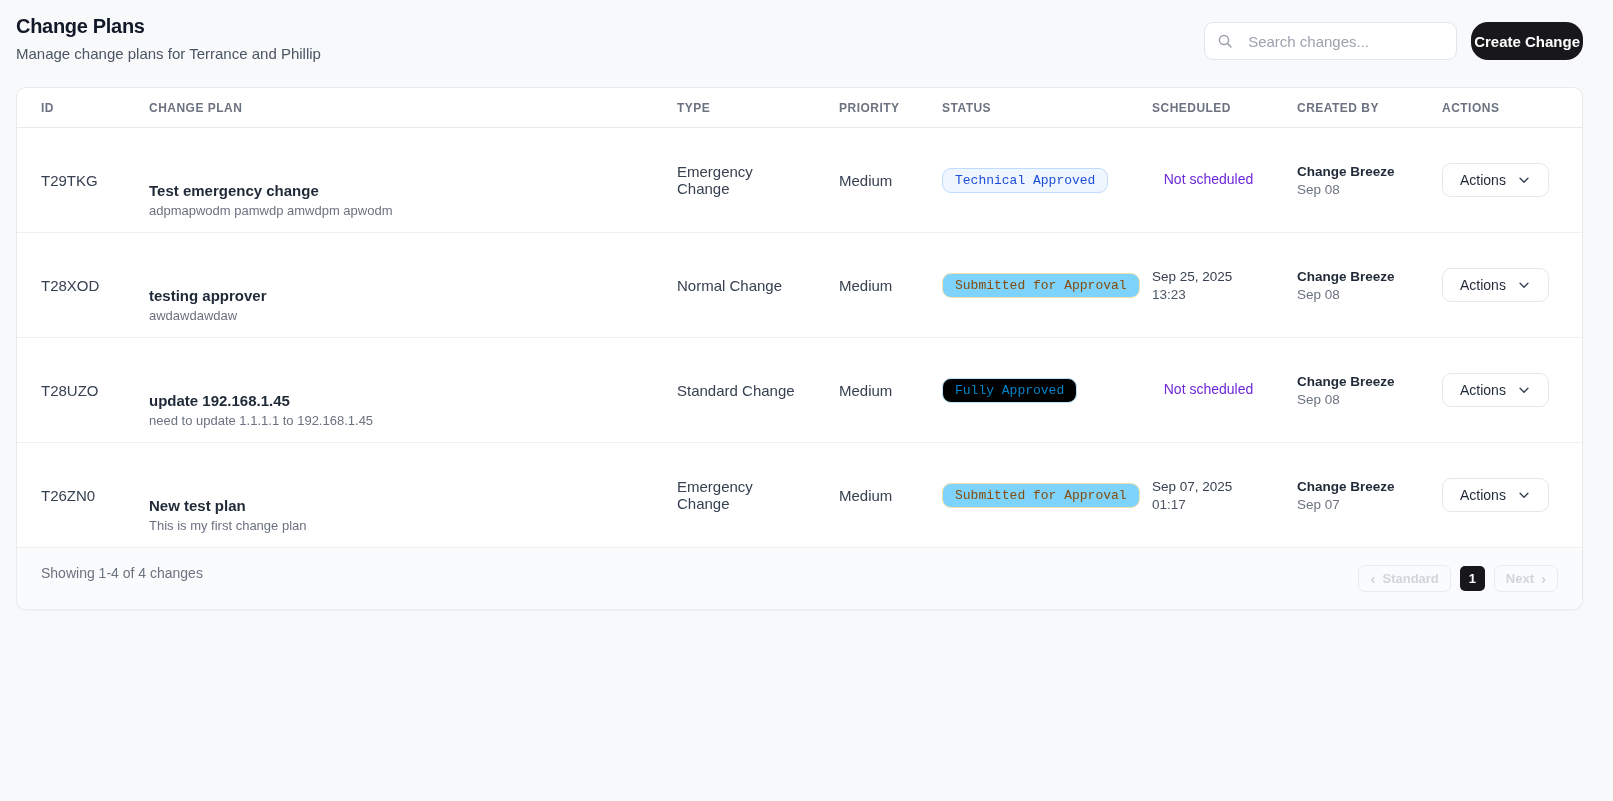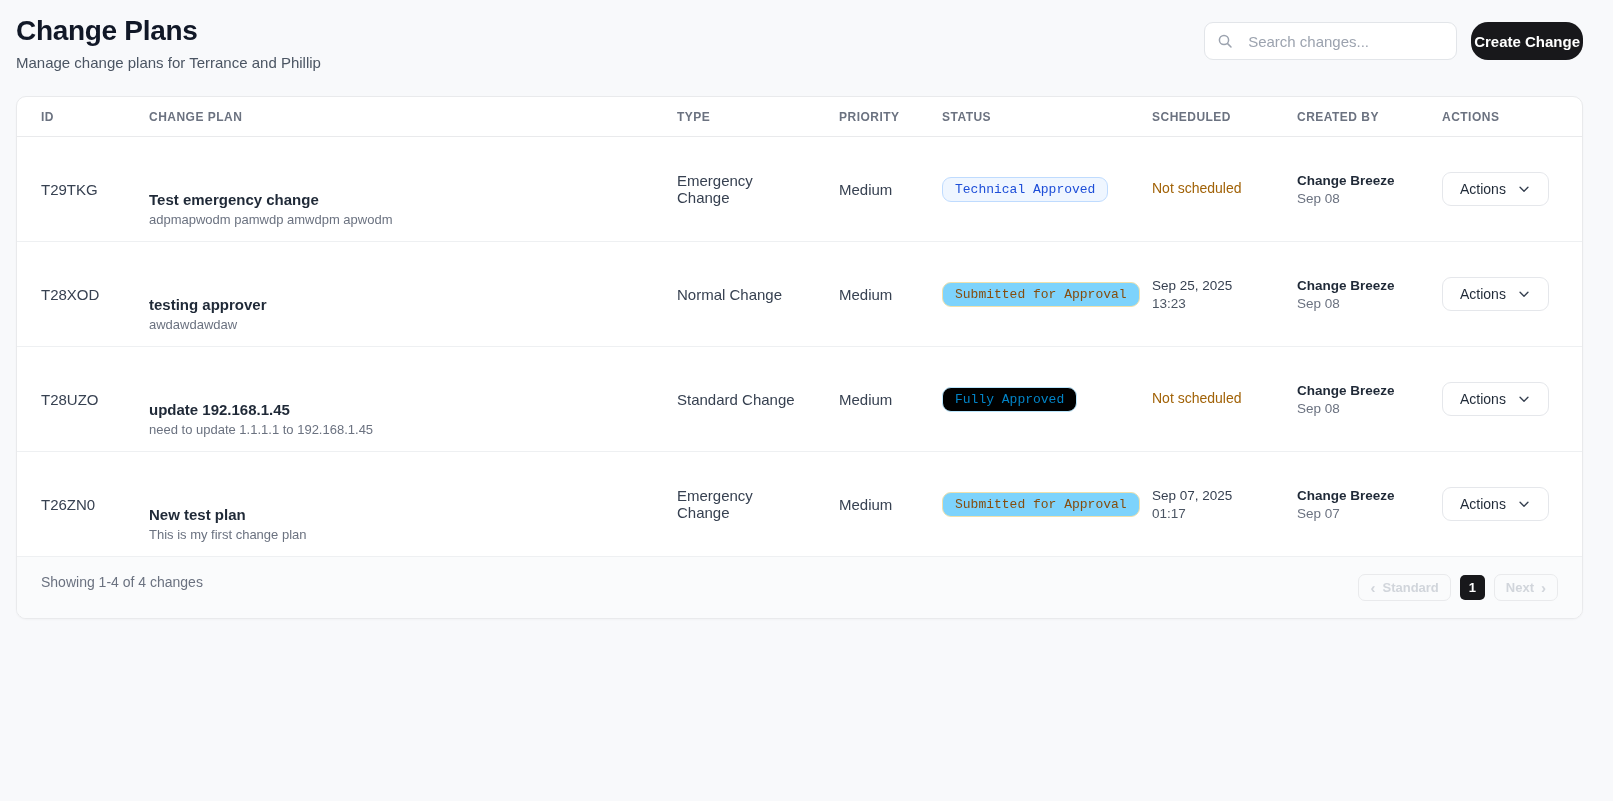--- a/index.html
+++ b/index.html
@@ -13,21 +13,21 @@
   .page { width: 1613px; height: 801px; position: relative; }
 
   
   .header {
     display: flex;
     justify-content: space-between;
     align-items: flex-start;
     padding: 15px 30px 0 16px;
   }
   .page-title {
-    font-size: 28px;
+    font-size: 20px;
     font-weight: 800;
     color: #111827;
     letter-spacing: -0.3px;
     margin-bottom: 7px;
   }
   .page-subtitle { font-size: 15px; color: #4b5563; }
 
   .toolbar { display: flex; align-items: center; gap: 14px; margin-top: 7px; }
   .search-box {
     width: 253px; height: 38px;
@@ -92,21 +92,21 @@
     border: 1px solid transparent;
     white-space: nowrap;
     font-family: Liberation Mono, monospace;
   }
   .badge[data-variant="blue"]  { color: #1d4ed8; background: #eff6ff; border-color: #bfdbfe; }
   .badge[data-variant="amber"] { color: #854d0e; background: #7dd3fc; border-color: #f0e1ac; }
   .badge[data-variant="sky"]   { color: #0284c7; background: #000000; border-color: #bae6fd; }
 
   td.sched .sched-line1 { font-size: 13.5px; color: #374151; }
   td.sched .sched-line2 { font-size: 13.5px; color: #4b5563; margin-top: 3px; }
-  td.sched[data-variant="muted"] .sched-line1 { color: #a16207; font-size: 14px; }
+  td.sched[data-variant="muted"] .sched-line1 { color: #6d28d9; font-size: 14px; text-align: center; }
 
   .created-name { font-size: 13.5px; font-weight: 600; color: #1f2937; }
   .created-date { font-size: 13.5px; color: #6b7280; margin-top: 3px; }
 
   .actions-btn {
     display: inline-flex; align-items: center; gap: 11px;
     padding: 8px 17px;
     background: #fff;
     border: 1px solid #e5e7eb;
     border-radius: 9px;

